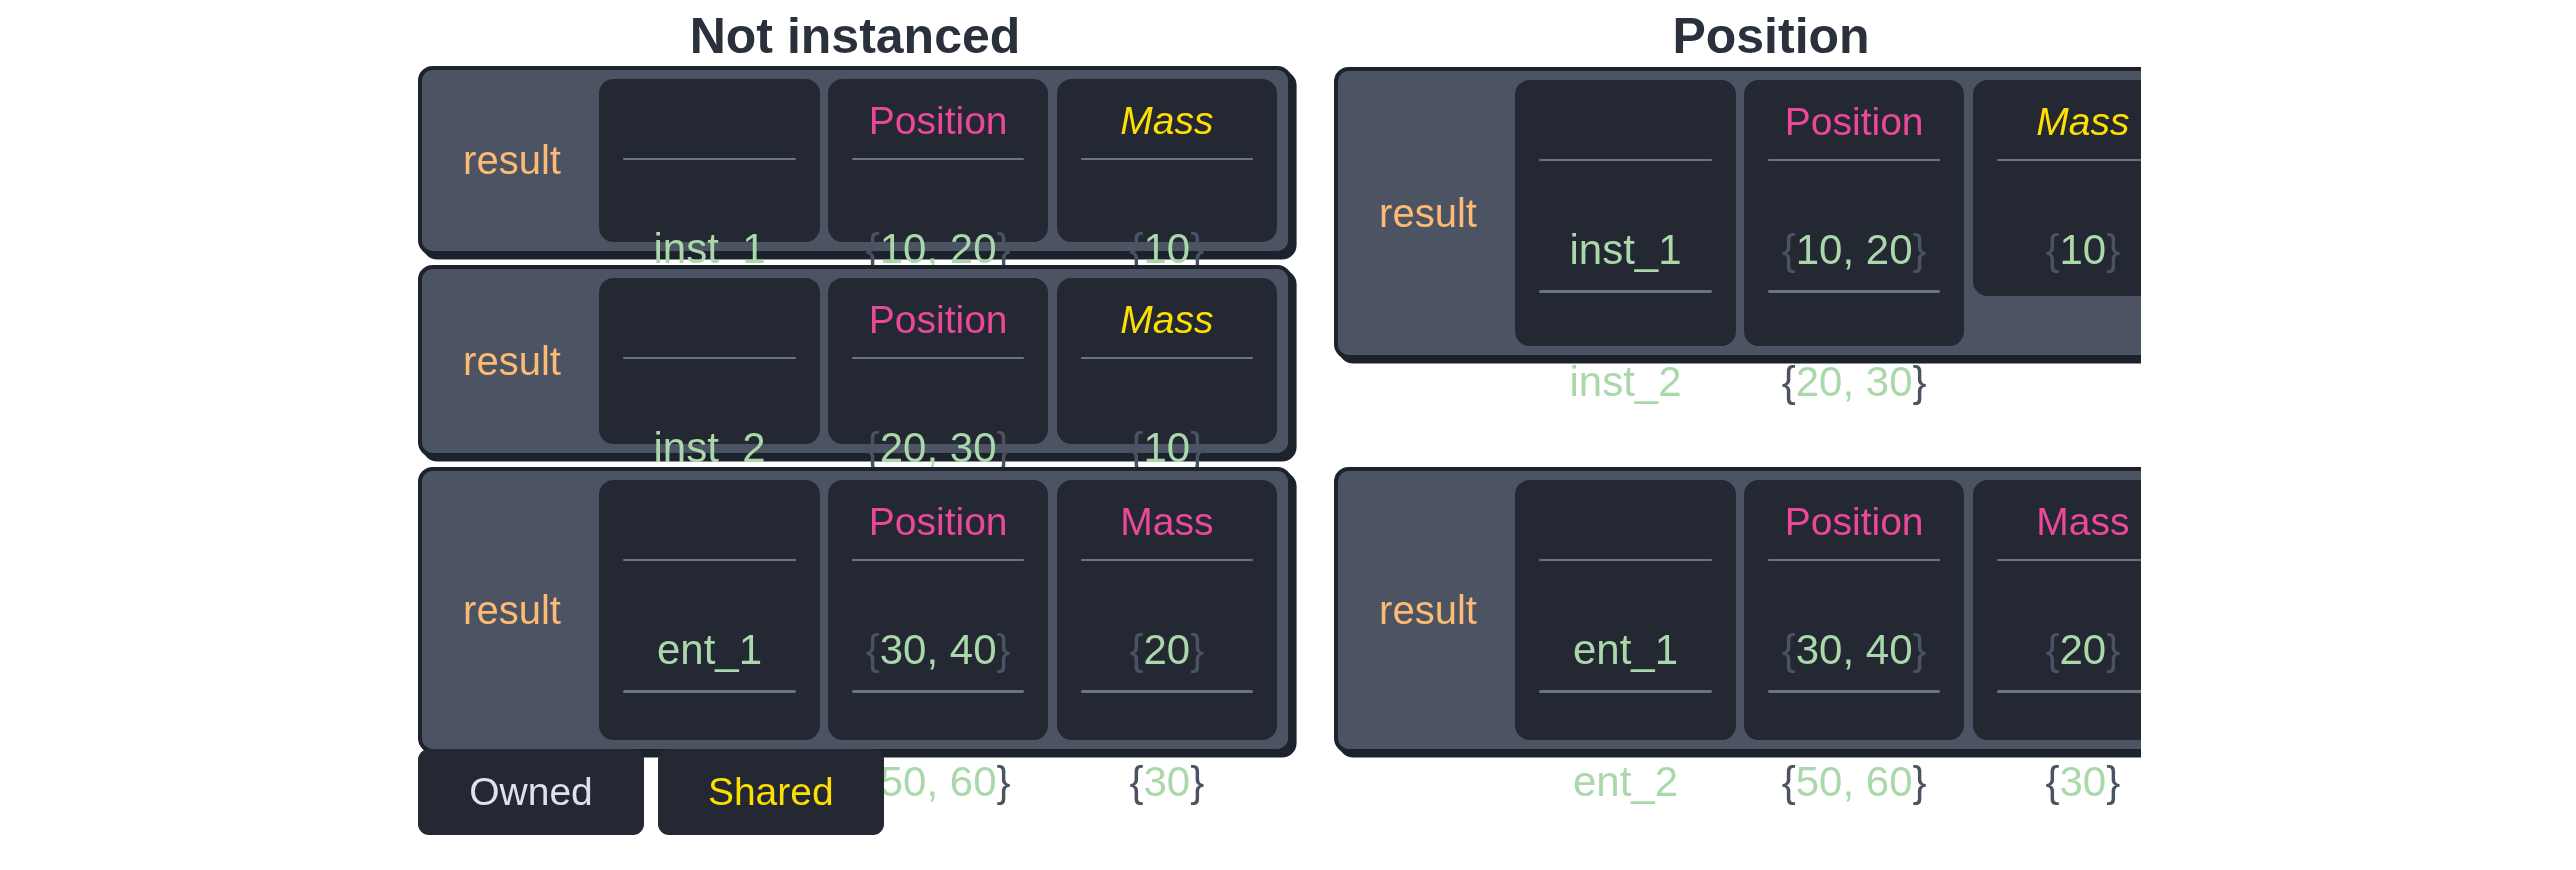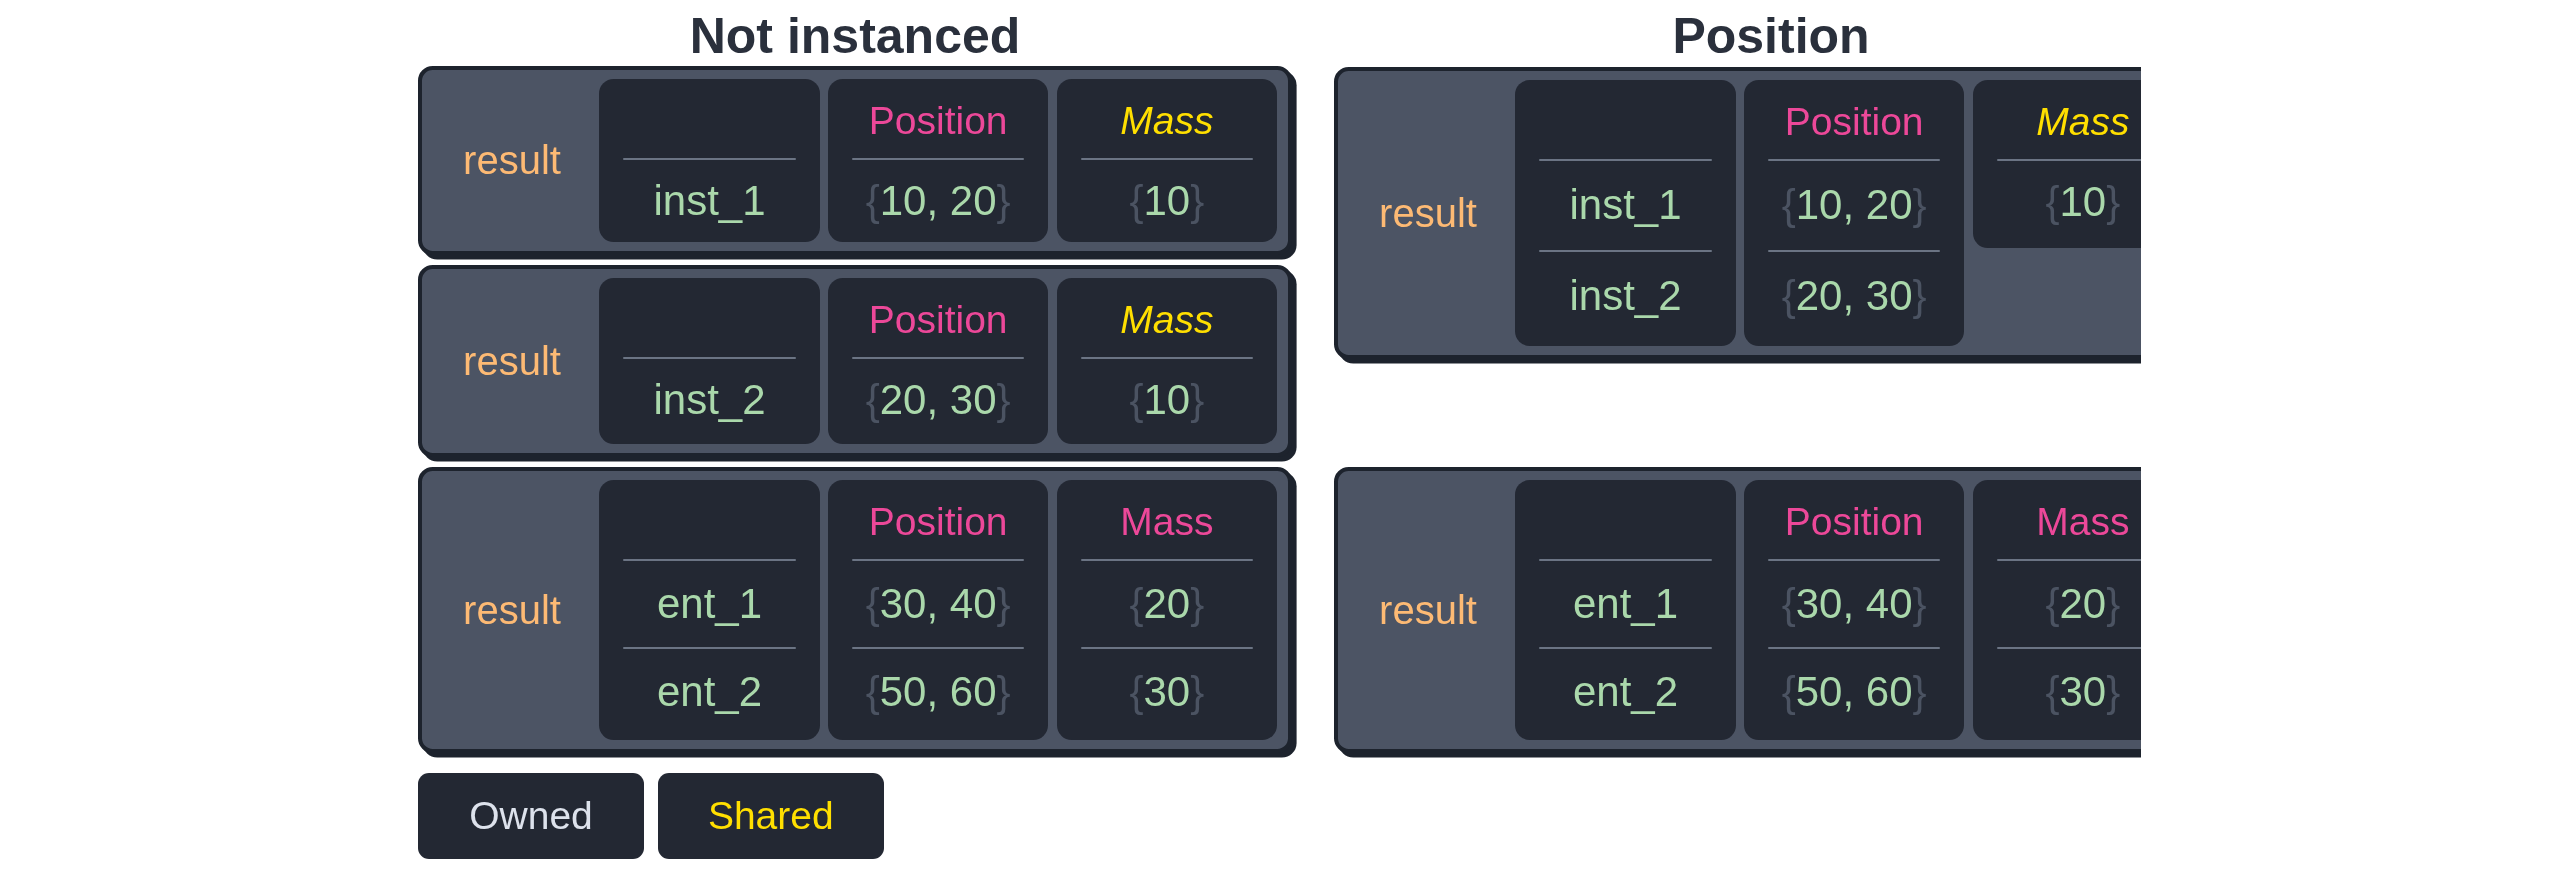--- a/index.html
+++ b/index.html
@@ -83,27 +83,28 @@
     border-radius: 1.8px;
   }
   .cell {
     flex: 1 1 auto;
     min-height: 81px;
     display: flex;
     align-items: center;
     justify-content: center;
     font-size: 42px;
     color: #aad8ab;
+    margin-top: 48px;
   }
   .brace { color: #4b5362; }
 
   #legend {
     position: absolute;
     left: 418px;
-    top: 773px;
+    top: 749px;
     display: flex;
     gap: 13.8px;
   }
   .legend-box {
     width: 226px;
     height: 86px;
     background: #232833;
     border-radius: 11px;
     display: flex;
     align-items: center;

